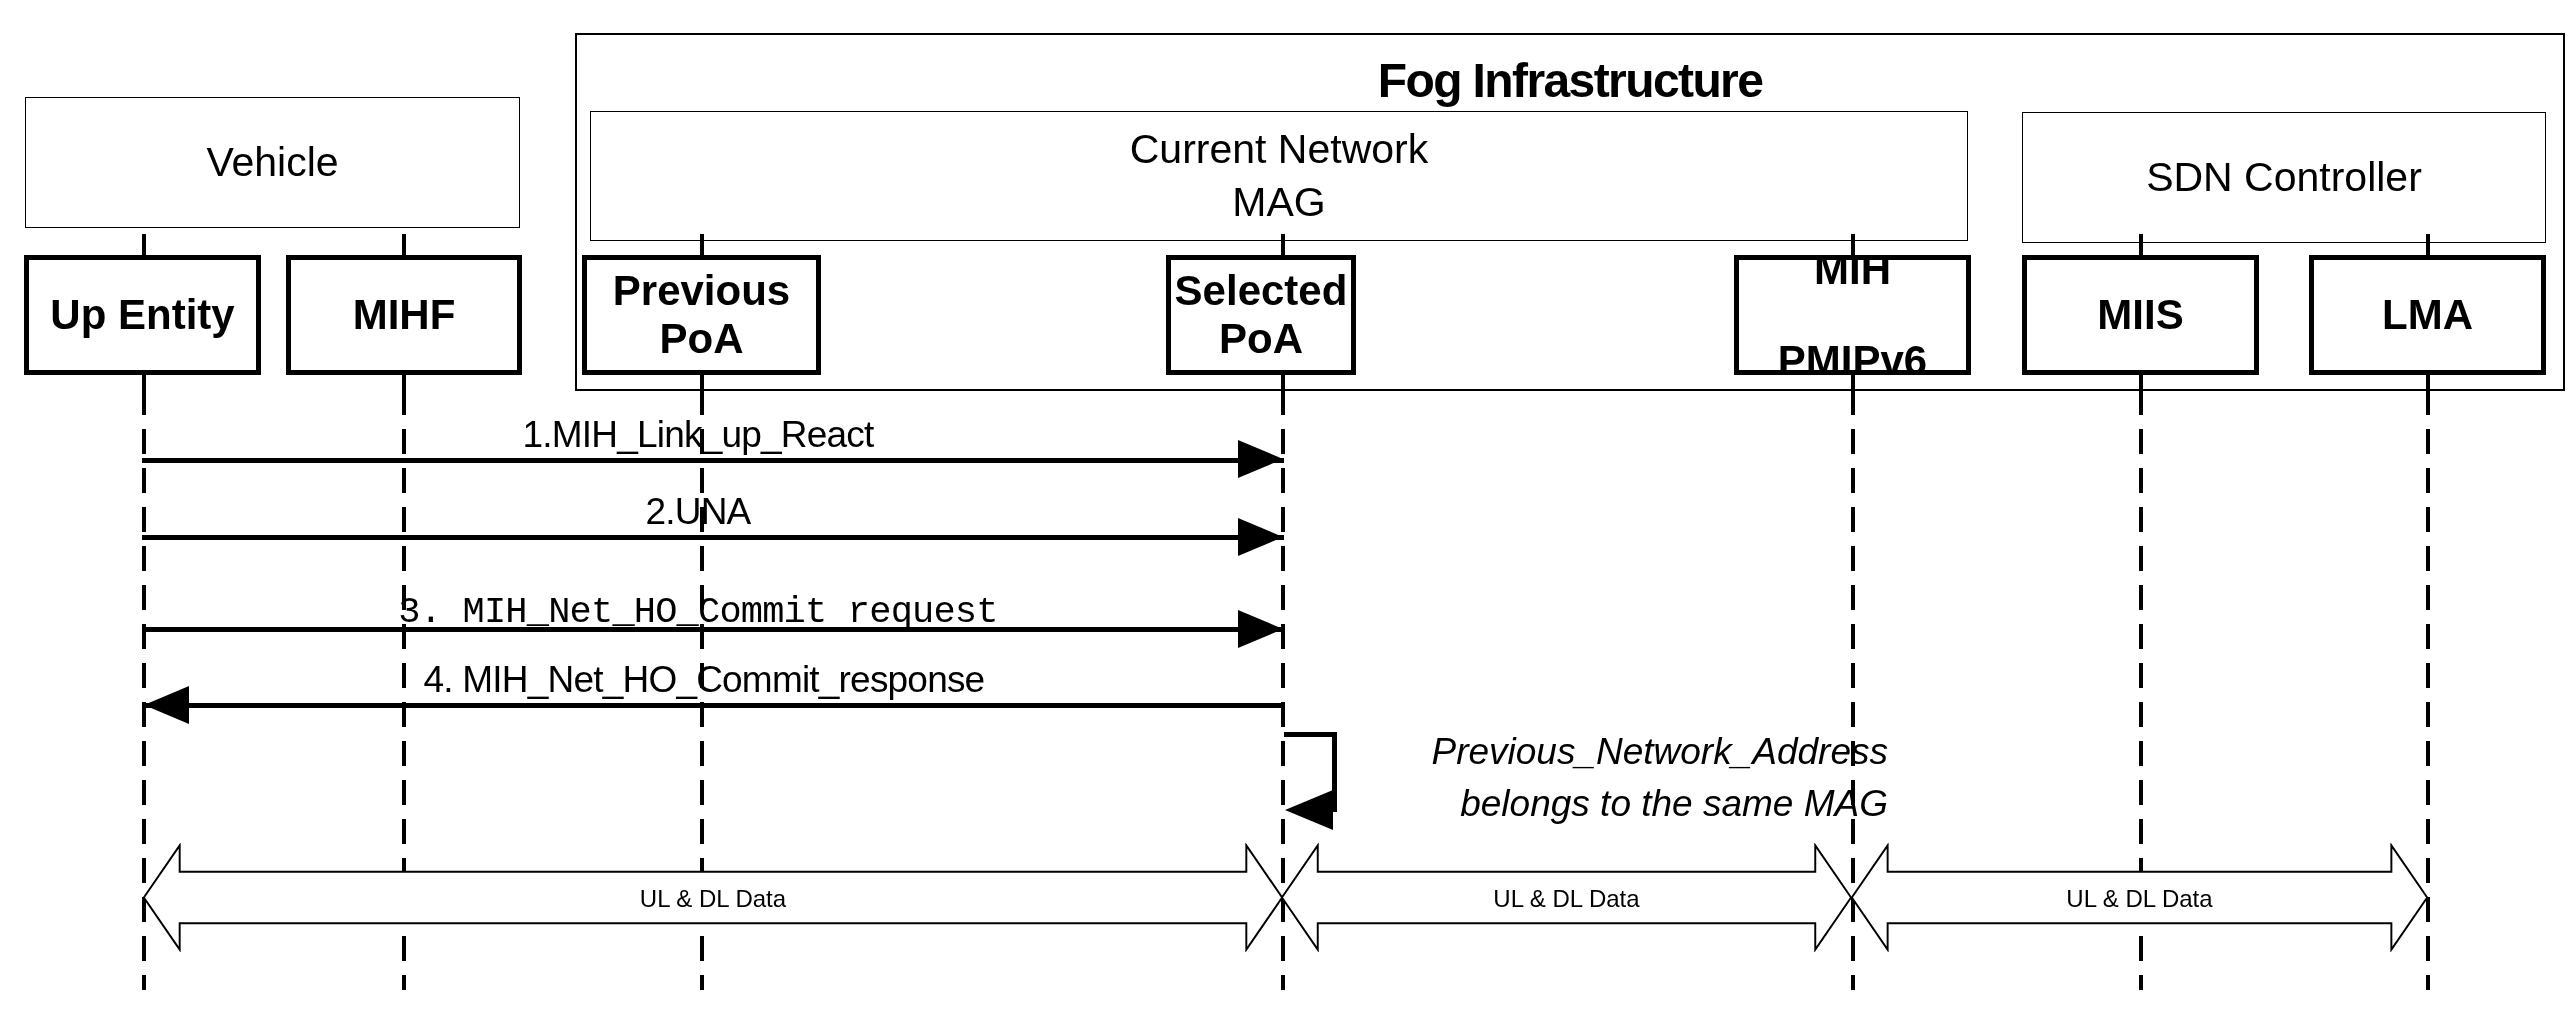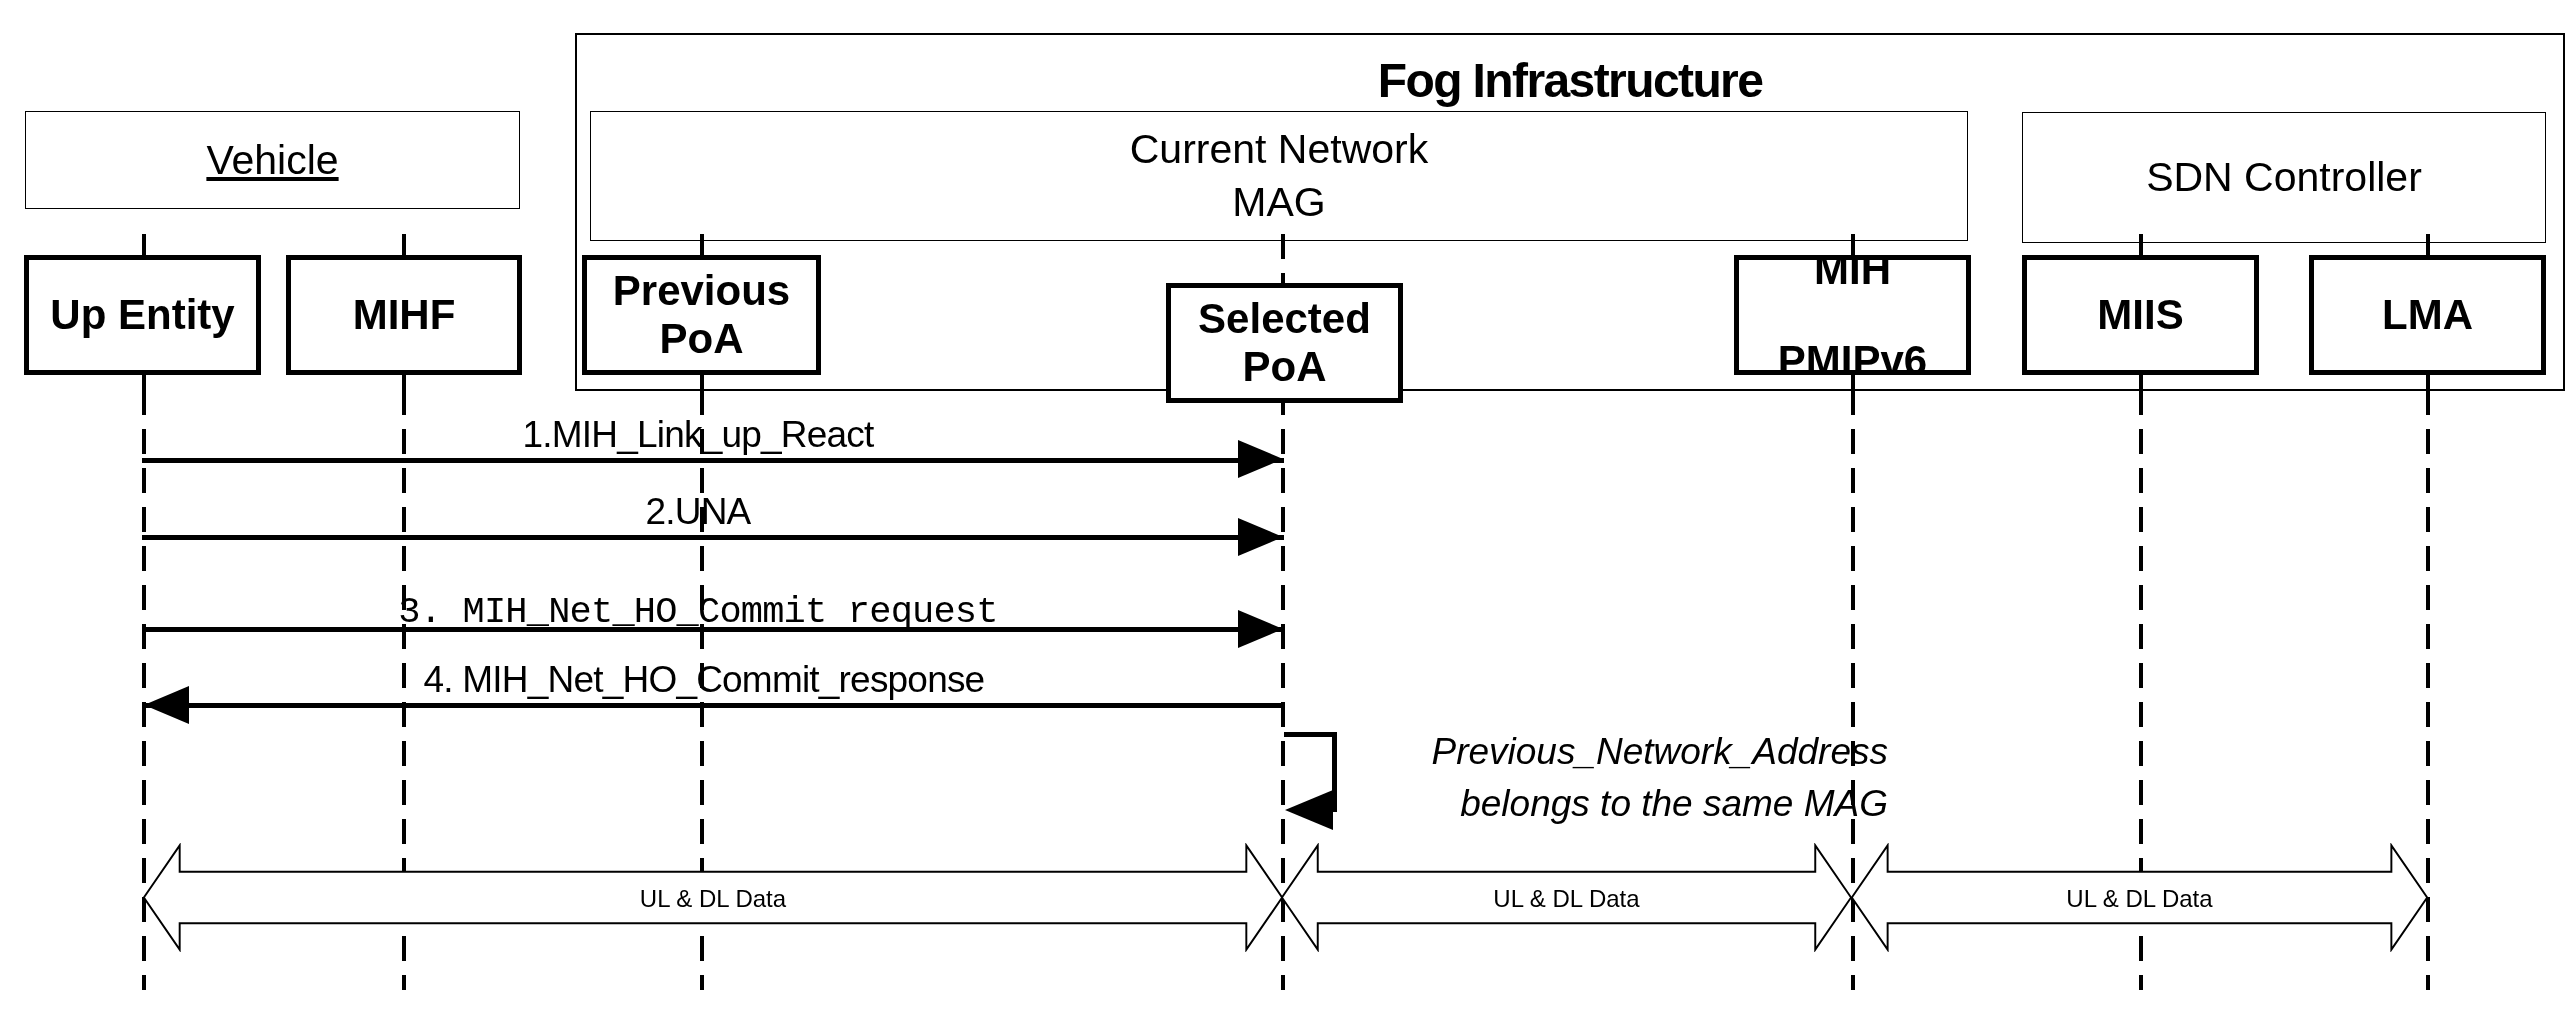--- a/index.html
+++ b/index.html
@@ -91,42 +91,42 @@
   <div class="stub" style="left:402px"></div>
   <div class="stub" style="left:700px"></div>
   <div class="stub" style="left:1281px"></div>
   <div class="stub" style="left:1851px"></div>
   <div class="stub" style="left:2139px"></div>
   <div class="stub" style="left:2426px"></div>
 
   <div class="fogbox"></div>
   <div class="fog-title">Fog Infrastructure</div>
 
-  <div class="gbox" style="left:25px;top:111px;width:495px;height:98px;text-decoration:underline;">
+  <div class="gbox" style="left:25px;top:97px;width:495px;height:131px;">
     <div>Vehicle</div>
   </div>
   <div class="gbox" style="left:590px;top:111px;width:1378px;height:130px;">
     <div>Current Network</div>
     <div>MAG</div>
   </div>
   <div class="gbox" style="left:2022px;top:112px;width:524px;height:131px;">
     <div>SDN Controller</div>
   </div>
 
   <div class="ebox" style="left:24px;width:237px;">
     <div>Up Entity</div>
   </div>
   <div class="ebox" style="left:286px;width:236px;">
     <div>MIHF</div>
   </div>
   <div class="ebox" style="left:582px;width:239px;">
     <div>Previous</div>
     <div>PoA</div>
   </div>
-  <div class="ebox" style="left:1166px;width:237px;margin-top:28px;">
+  <div class="ebox" style="left:1166px;width:190px;">
     <div>Selected</div>
     <div>PoA</div>
   </div>
   <div class="ebox" style="left:1734px;width:237px;gap:43px;">
     <div>MIH</div>
     <div>PMIPv6</div>
   </div>
   <div class="ebox" style="left:2309px;width:237px;">
     <div>LMA</div>
   </div>

